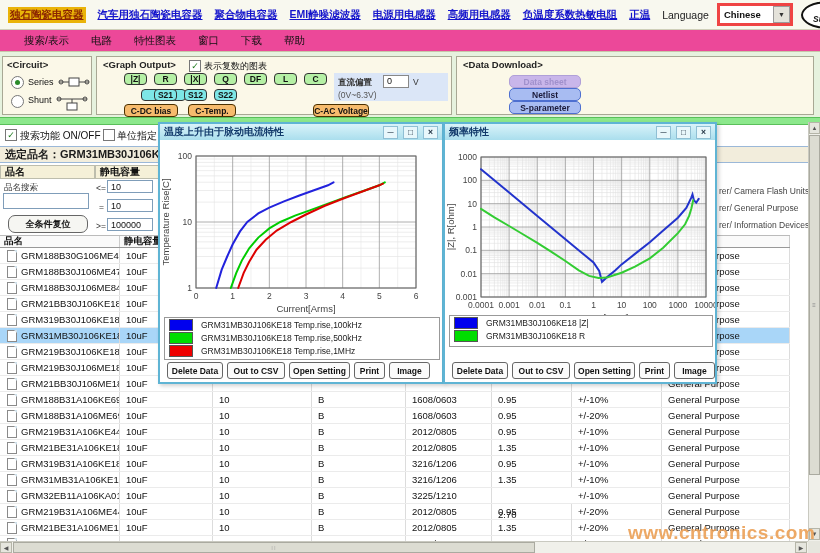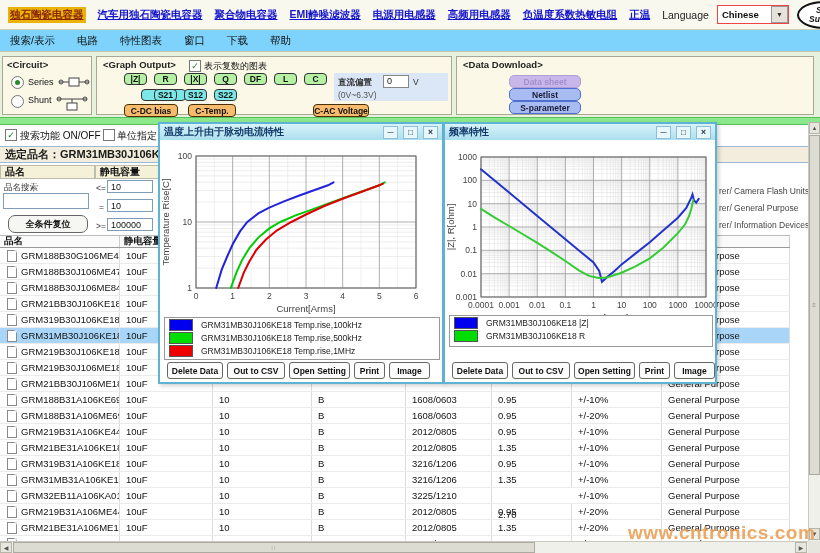--- a/index.html
+++ b/index.html
@@ -6,29 +6,29 @@
   .screen{position:relative;width:820px;height:553px;overflow:hidden;background:#dff0d8;
     font-family:"Liberation Sans","DejaVu Sans",sans-serif;font-size:11px;color:#111;}
   .abs{position:absolute;}
   
   .topnav{left:0;top:0;width:820px;height:30px;background:#f8f8ef;border-bottom:1px solid #cfcfb8;
     display:flex;align-items:center;padding-left:8px;box-sizing:border-box;gap:12px;}
   .navlink{color:#1414cc;text-decoration:underline;font-weight:bold;font-size:10.5px;white-space:nowrap;cursor:pointer;}
   .navlink.active{background:#eab308;color:#8b2500;padding:1px 2px;}
   .langwrap{margin-left:auto;display:flex;align-items:center;gap:8px;padding-right:6px;}
   .langlabel{font-size:10.5px;color:#222;}
-  .langdd{width:66px;height:17px;background:#fff;border:1px solid #ef4444;display:flex;align-items:center;
+  .langdd{width:66px;height:17px;background:#fff;border:3px solid #ef4444;display:flex;align-items:center;
     font-size:9.5px;font-weight:bold;padding-left:4px;position:relative;}
   .langdd .arrow{position:absolute;right:0;top:0;width:15px;height:15px;background:#e4e2da;border:1px solid #9a9a9a;
     display:flex;align-items:center;justify-content:center;font-size:7px;color:#333;}
   .simlogo{width:50px;height:24px;border:2px solid #111;border-radius:50%;display:flex;align-items:center;
     justify-content:center;font-size:8.5px;font-weight:bold;font-style:italic;line-height:1;background:#fff;text-align:center;}
   
-  .menubar{left:0;top:30px;width:820px;height:22px;background:#7dd3fc;border-bottom:1px solid #c8c5a8;
-    display:flex;align-items:center;padding-left:10px;box-sizing:border-box;gap:22px;}
+  .menubar{left:0;top:30px;width:820px;height:22px;background:#ec4899;border-bottom:1px solid #c8c5a8;
+    display:flex;align-items:center;padding-left:24px;box-sizing:border-box;gap:22px;}
   .menuitem{font-size:10.5px;color:#111;cursor:pointer;white-space:nowrap;}
   
   .controls{left:0;top:52px;width:820px;height:65px;background:#e6f2de;}
   .gbox{position:absolute;background:#fbf8e8;border:1px solid #a8a894;box-sizing:border-box;}
   .gtitle{position:absolute;font-size:9.5px;font-weight:bold;color:#222;}
   .gbtn{position:absolute;border:1px solid #333;border-radius:4px;font-size:8.5px;font-weight:bold;
     display:flex;align-items:center;justify-content:center;box-sizing:border-box;cursor:pointer;white-space:nowrap;}
   .green{background:#b5f0a5;}
   .cyan{background:#7de6e6;}
   .orange{background:#f6bb6d;border-color:#4a3000;}

